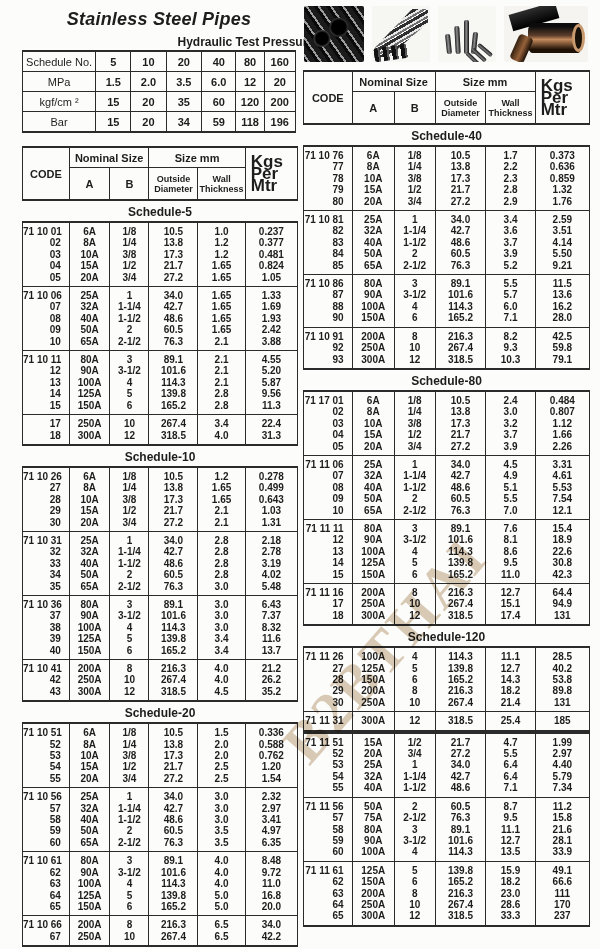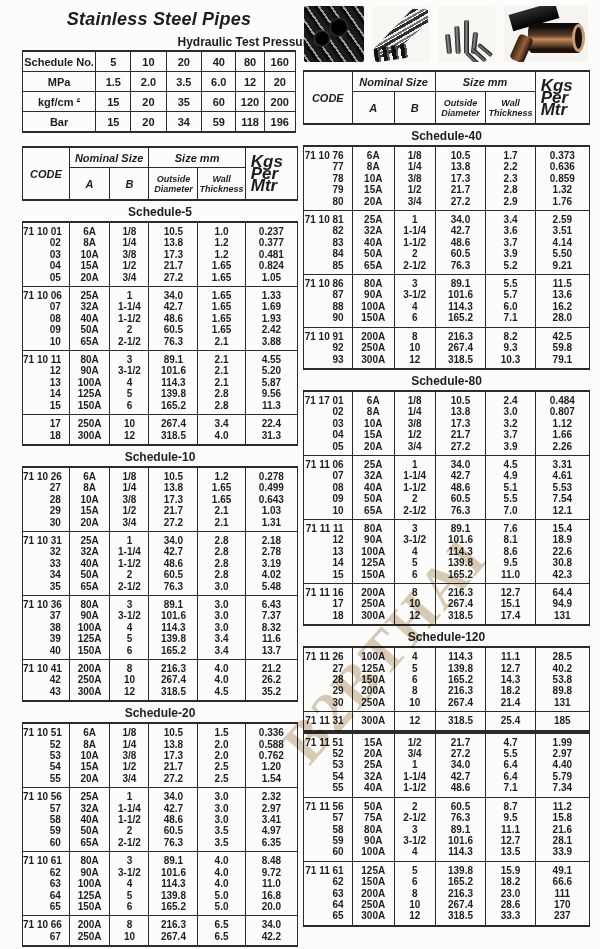--- a/index.html
+++ b/index.html
@@ -8,21 +8,21 @@
 
   
   .title{position:absolute;top:9px;left:22px;width:274px;text-align:center;
          font-size:18px;font-weight:bold;font-style:italic;letter-spacing:.2px;}
   .hyd-sub{position:absolute;top:35px;left:40px;width:274px;text-align:right;
            font-size:12px;font-weight:bold;}
   .hyd-table{position:absolute;top:50px;left:22px;width:274px;border-collapse:collapse;
              table-layout:fixed;border:1px solid #2b2b2b;border-top-width:2px;border-bottom-width:2px;}
   .hyd-table td{border:1px solid #2b2b2b;text-align:center;font-size:11px;font-weight:bold;
                 height:19px;padding:0;}
-  .hyd-table td.hlabel{font-weight:bold;margin-top:15px;}
+  .hyd-table td.hlabel{font-weight:normal;margin-top:15px;}
 
   
   .photos{position:absolute;left:304px;top:6px;width:286px;height:57px;display:flex;gap:8px;}
   .photo{height:56px;position:relative;overflow:hidden;border-radius:2px;flex:none;}
   .ph1{width:60px;background:
     radial-gradient(circle at 30% 58%, #000 6px, #3a3a3a 8px, rgba(0,0,0,0) 9px),
     radial-gradient(circle at 58% 38%, #000 7px, #303030 9px, rgba(0,0,0,0) 10px),
     repeating-linear-gradient(55deg, #0a0a0a 0 3px, #9d9d9d 3px 5px, #1b1b1b 5px 10px);}
   .ph2{width:58px;background:#f6f6f3;}
   .ph2 .rods{position:absolute;left:3px;right:2px;top:3px;bottom:5px;
@@ -54,21 +54,21 @@
     transform:rotate(24deg);background:linear-gradient(90deg,#33200f,#96613a 55%,#1c0f06);}
 
   
   .col{position:absolute;}
   .col-left{left:22px;top:146px;width:276px;}
   .col-right{left:303px;top:70px;width:287px;}
 
   table.hdr-table{width:100%;border-collapse:collapse;table-layout:fixed;
     border:1px solid #2b2b2b;border-top-width:2px;border-bottom-width:2px;}
   .hdr-table td{border:1px solid #2b2b2b;text-align:center;font-weight:bold;
-    font-size:11px;padding:0;font-style:italic;}
+    font-size:11px;padding:0;}
   .hdr-table tr:first-child td{height:19px;}
   .hdr-table tr:last-child td{height:31px;}
   .hdr-table td.small{font-size:9px;line-height:10px;}
   .hdr-table td.h-kgs{font-size:17px;line-height:12px;text-align:left;padding-left:5px;}
 
   .band{text-align:center;font-weight:bold;font-size:12px;padding:4px 0 2px 0;}
 
   table.data-table{width:100%;border-collapse:collapse;table-layout:fixed;
     border:1px solid #2b2b2b;border-top-width:2px;border-bottom-width:2px;}
   .data-table td{border-left:1px solid #2b2b2b;border-right:1px solid #2b2b2b;

